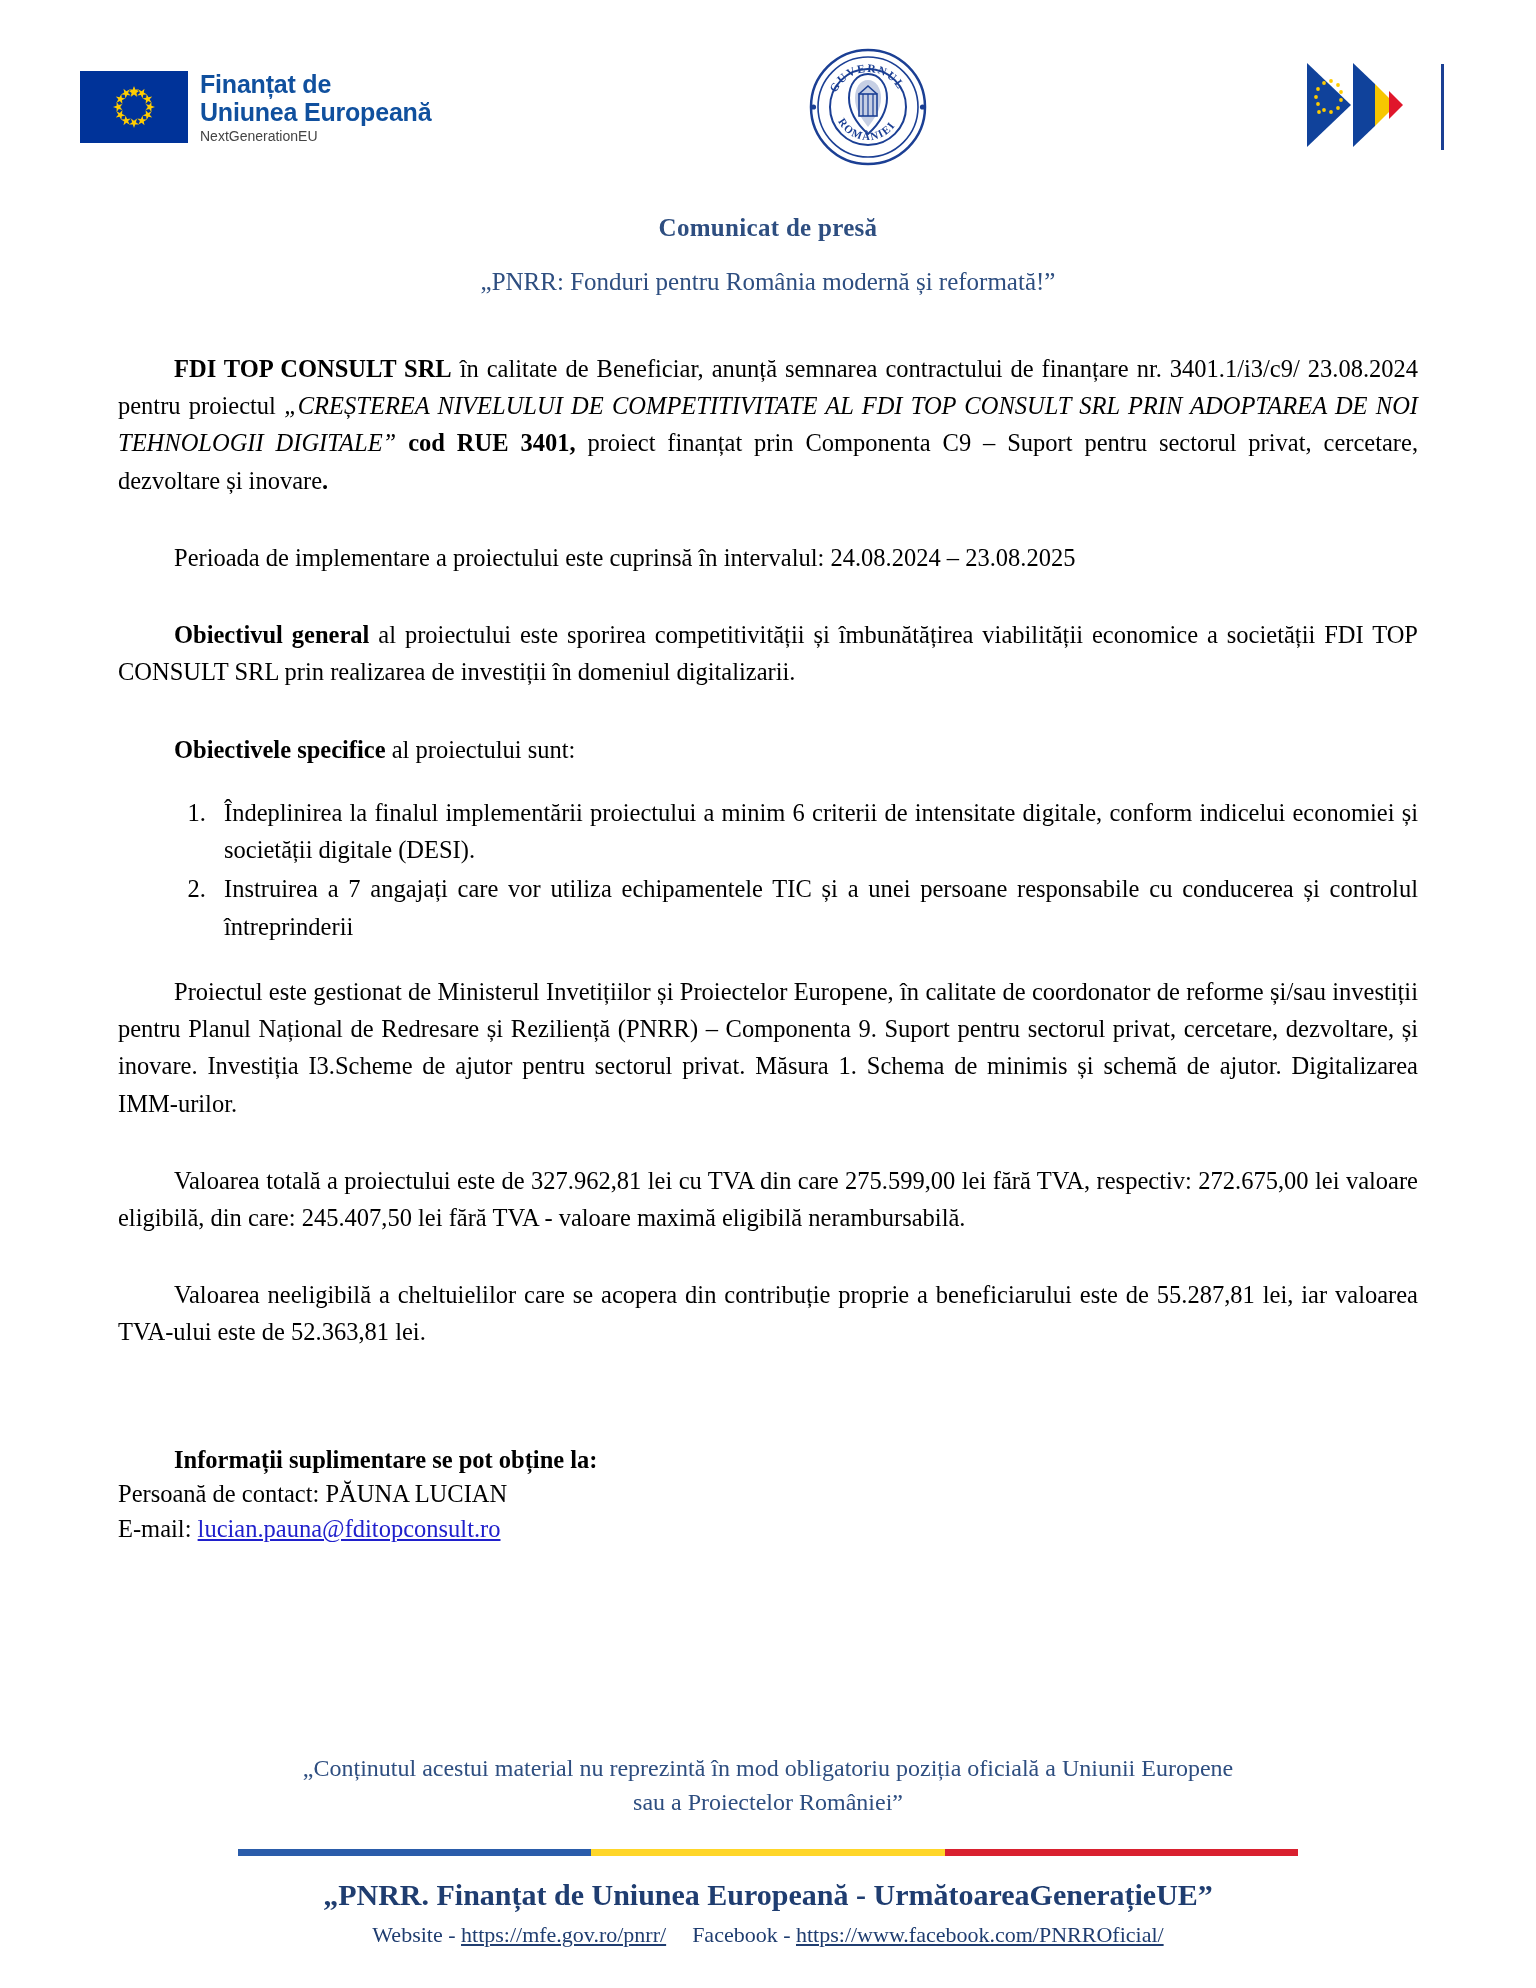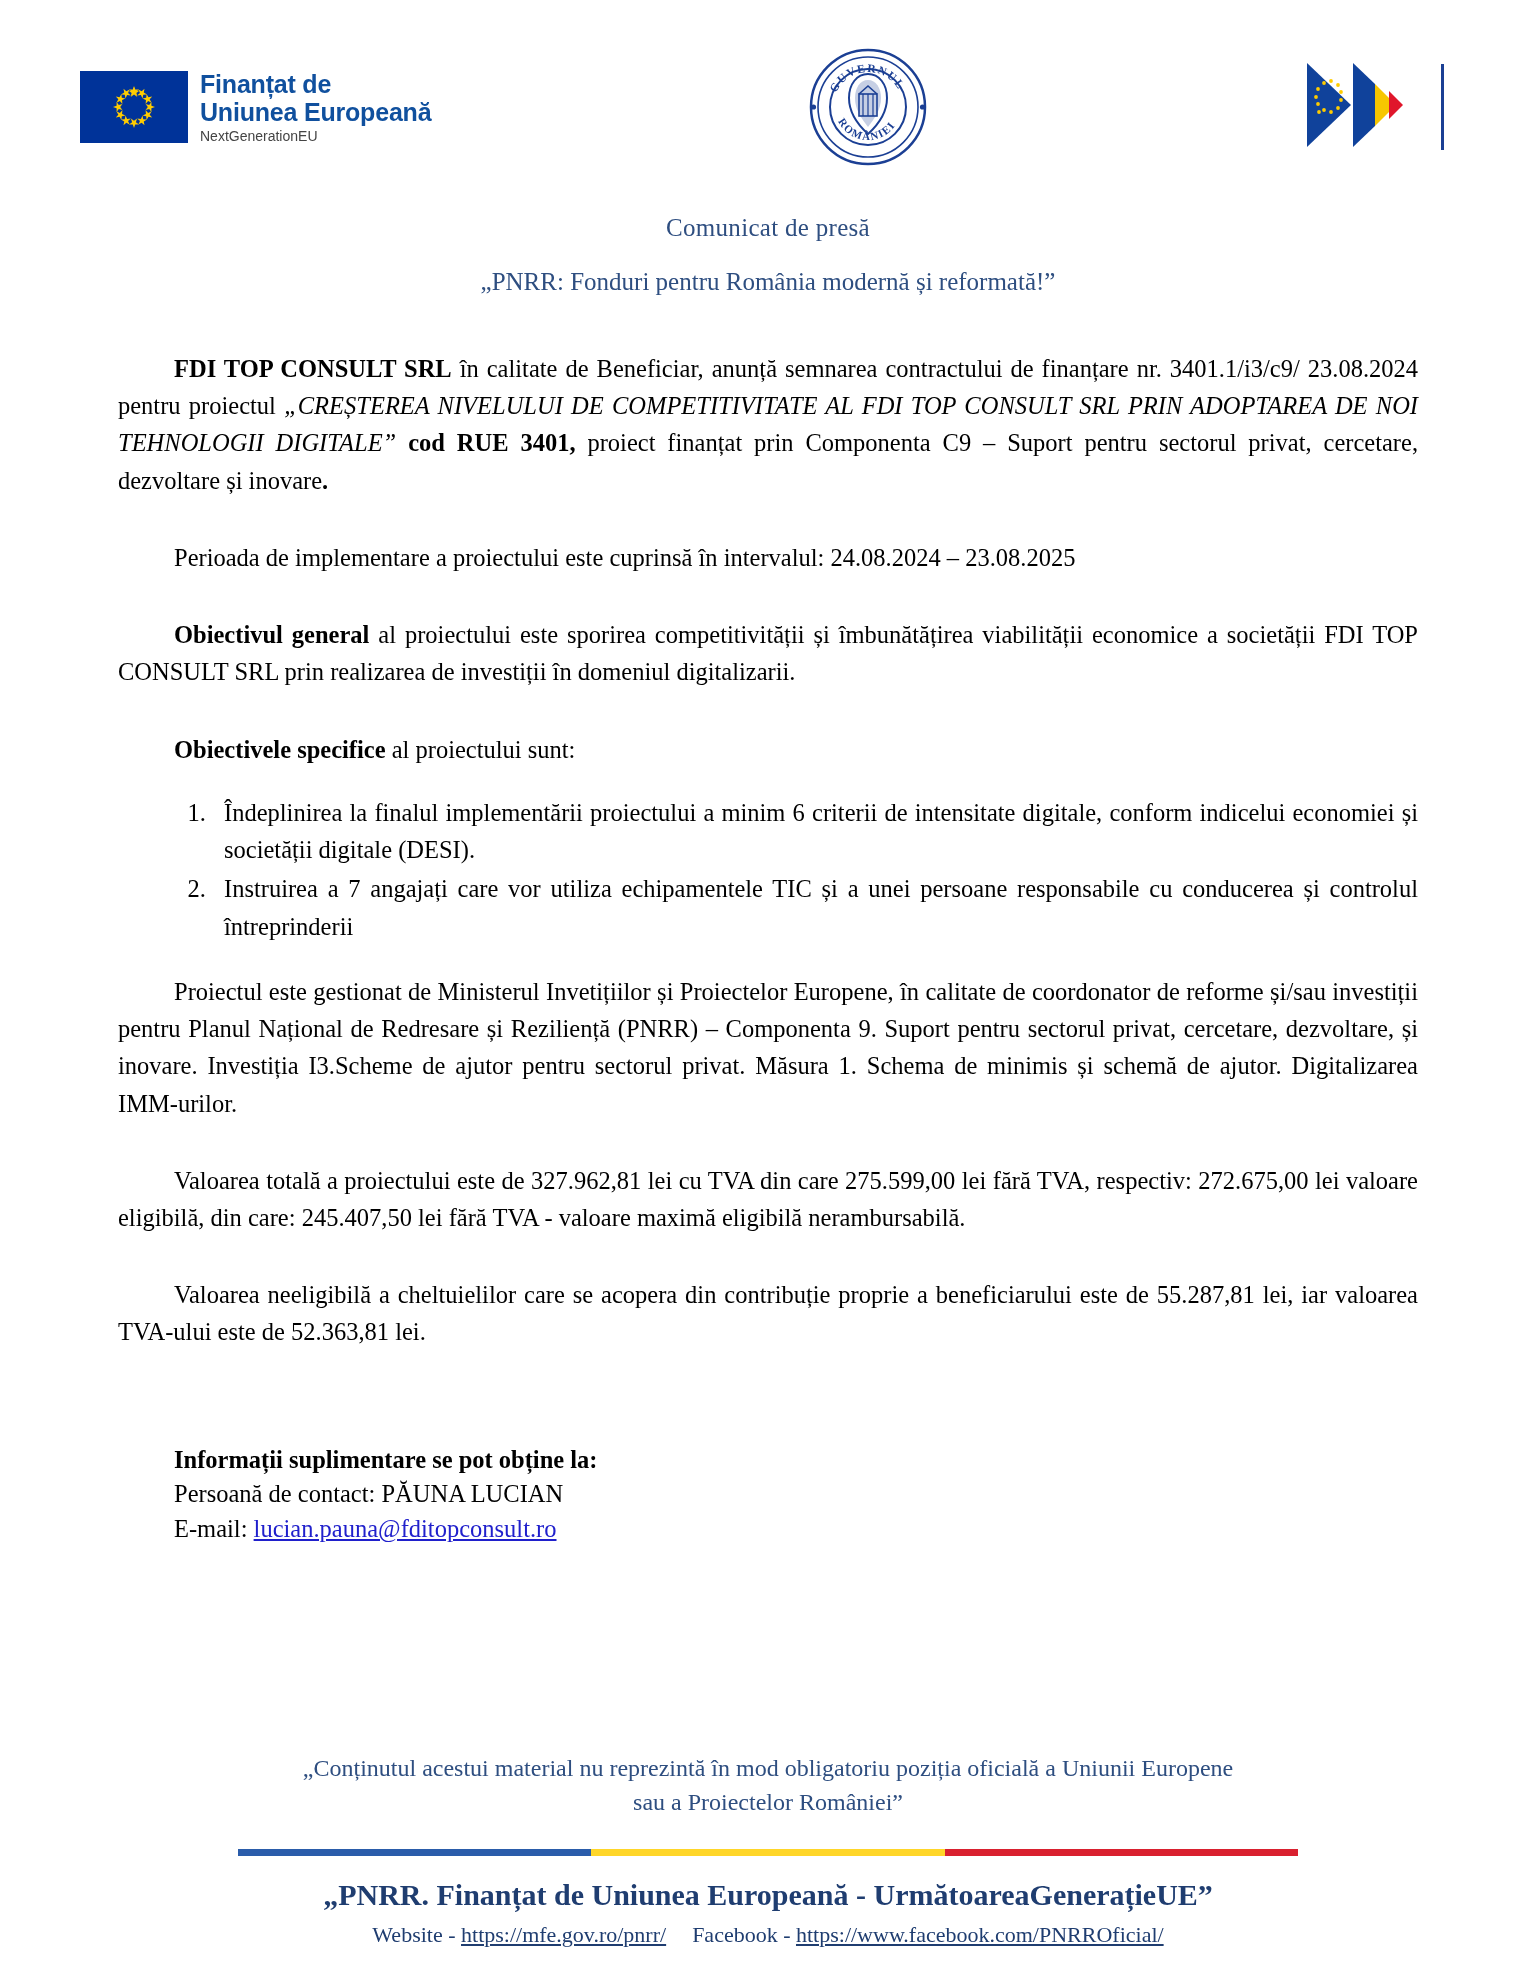--- a/index.html
+++ b/index.html
@@ -98,21 +98,21 @@
     font-weight: bold;
     font-size: 33px;
     color: #1b3f94;
     white-space: nowrap;
     letter-spacing: -0.4px;
   }
 
   
   .doc-title {
     text-align: center;
-    font-weight: normal;
+    font-weight: bold;
     font-size: 25px;
     color: #2e4e80;
     margin-top: 52px;
     letter-spacing: 0.3px;
   }
   .doc-subtitle {
     text-align: center;
     font-size: 25px;
     color: #2e4e80;
     margin-top: 26px;
@@ -153,21 +153,21 @@
   .contact {
     padding: 0 118px;
     margin-top: 92px;
     font-size: 24.5px;
     line-height: 1.42;
   }
   .contact .ctitle {
     font-weight: bold;
     margin-left: 56px;
   }
-  .contact .crow { margin-left: 56px; }
+  .contact .crow { }
   .contact a {
     color: #2020cc;
     text-decoration: underline;
   }
 
   
   .footer {
     position: absolute;
     left: 0;
     right: 0;

